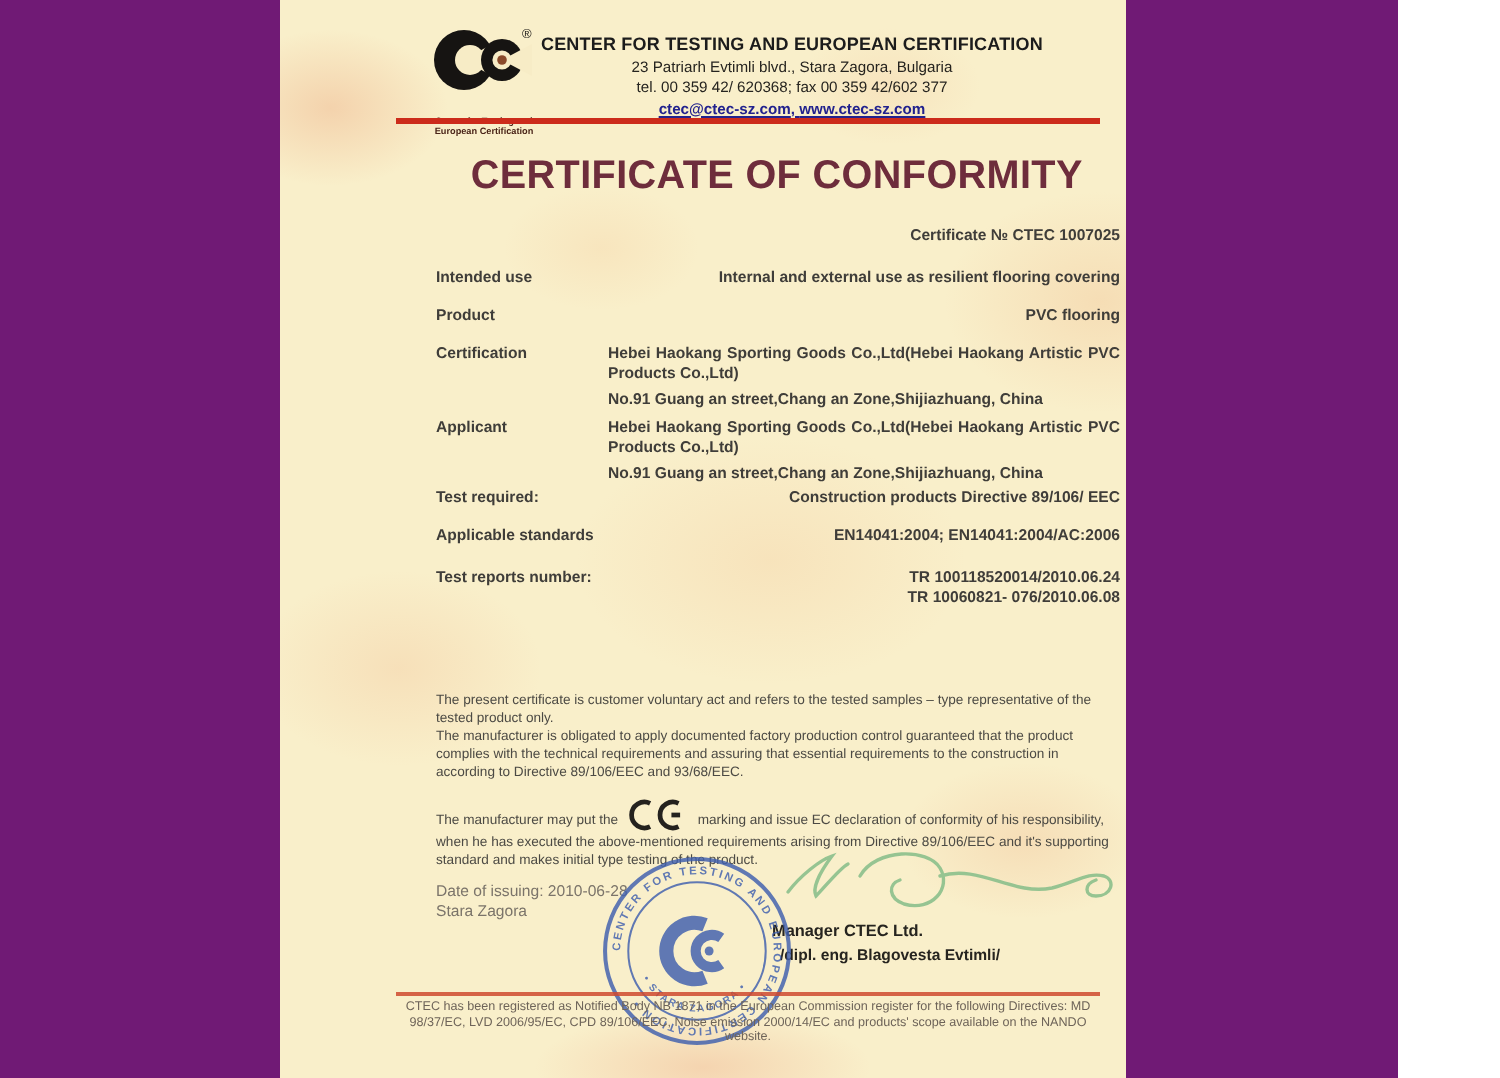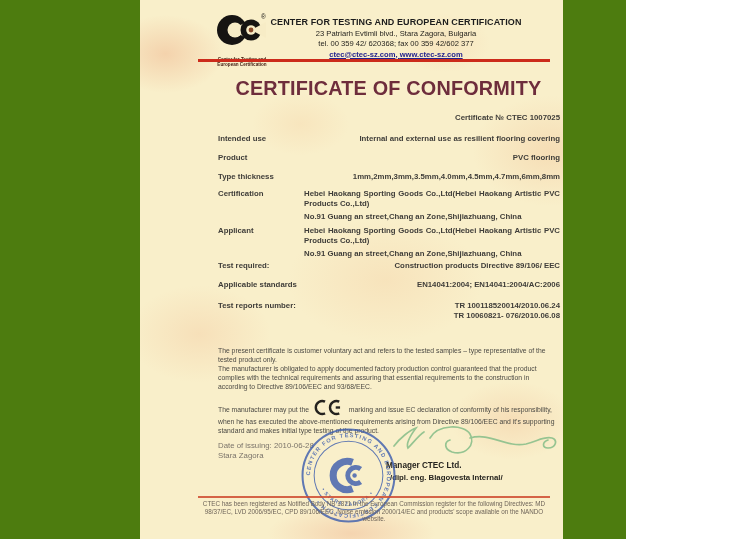--- a/index.html
+++ b/index.html
@@ -1,16 +1,16 @@
 <!DOCTYPE html>
 <html><head>
 <meta charset="utf-8">
 <style>
   html,body{margin:0;padding:0;background:#ffffff;}
-  .stage{position:relative;width:626px;height:539px;background:#4d7c0f;overflow:hidden;
+  .stage{position:relative;width:699px;height:539px;background:#701a75;overflow:hidden;
          font-family:"Liberation Sans", sans-serif;}
   .cert{position:absolute;left:140px;top:0;width:423px;height:539px;
         background-color:#f9efca;
         background-image:
           radial-gradient(ellipse 90px 60px at 6% 10%, rgba(233,150,110,.32), transparent 65%),
           radial-gradient(ellipse 120px 85px at 97% 28%, rgba(236,168,118,.25), transparent 65%),
           radial-gradient(ellipse 150px 95px at 58% 52%, rgba(240,180,130,.20), transparent 65%),
           radial-gradient(ellipse 110px 75px at 14% 62%, rgba(238,170,125,.22), transparent 65%),
           radial-gradient(ellipse 95px 60px at 88% 78%, rgba(235,160,115,.22), transparent 65%),
           radial-gradient(ellipse 75px 48px at 38% 23%, rgba(242,190,140,.20), transparent 65%),
@@ -90,24 +90,20 @@
       <div class="nowrap" style="margin-bottom:11px">Certificate № CTEC 1007025</div>
 
       <div class="row" style="margin-bottom:9px">
         <div class="lbl">Intended use</div>
         <div class="val nowrap">Internal and external use as resilient flooring covering</div>
       </div>
       <div class="row" style="margin-bottom:9px">
         <div class="lbl">Product</div>
         <div class="val nowrap">PVC flooring</div>
       </div>
-      <div class="row" style="margin-bottom:7px">
-        <div class="lbl">Type thickness</div>
-        <div class="val nowrap">1mm,2mm,3mm,3.5mm,4.0mm,4.5mm,4.7mm,6mm,8mm</div>
-      </div>
       <div class="row" style="margin-bottom:4px">
         <div class="lbl">Certification</div>
         <div class="val">
           <div class="justify">Hebei Haokang Sporting Goods Co.,Ltd(Hebei Haokang Artistic PVC Products Co.,Ltd)</div>
           <div class="addr">No.91 Guang an street,Chang an Zone,Shijiazhuang, China</div>
         </div>
       </div>
       <div class="row" style="margin-bottom:2px">
         <div class="lbl">Applicant</div>
         <div class="val">
@@ -145,21 +141,21 @@
         <span>marking and issue EC declaration of conformity of his responsibility, when he has executed the above-mentioned requirements arising from Directive 89/106/EEC and it's supporting standard and makes initial type testing of the product.</span>
       </p>
     </div>
 
     <div class="datepl">
       <div>Date of issuing: 2010-06-28</div>
       <div>Stara Zagora</div>
     </div>
 
     <div class="manager">Manager CTEC Ltd.</div>
-    <div class="signatory">/dipl. eng. Blagovesta Internal/</div>
+    <div class="signatory">/dipl. eng. Blagovesta Evtimli/</div>
 
     <svg class="stamp" width="97" height="97" viewBox="0 0 96 96">
       <defs>
         <path id="ringPath" d="M10 48 a38 38 0 1 1 76 0 a38 38 0 1 1 -76 0"></path>
         <path id="botPath" d="M18 48 a30 30 0 0 0 60 0"></path>
       </defs>
       <circle cx="48" cy="48" r="45.5" fill="none" stroke="#3f5fae" stroke-width="2"></circle>
       <circle cx="48" cy="48" r="34" fill="none" stroke="#3f5fae" stroke-width="1"></circle>
       <text font-size="5.6" font-weight="bold" letter-spacing="1.2" fill="#3f5fae">
         <textPath href="#ringPath">CENTER FOR TESTING AND EUROPEAN CERTIFICATION •</textPath>

